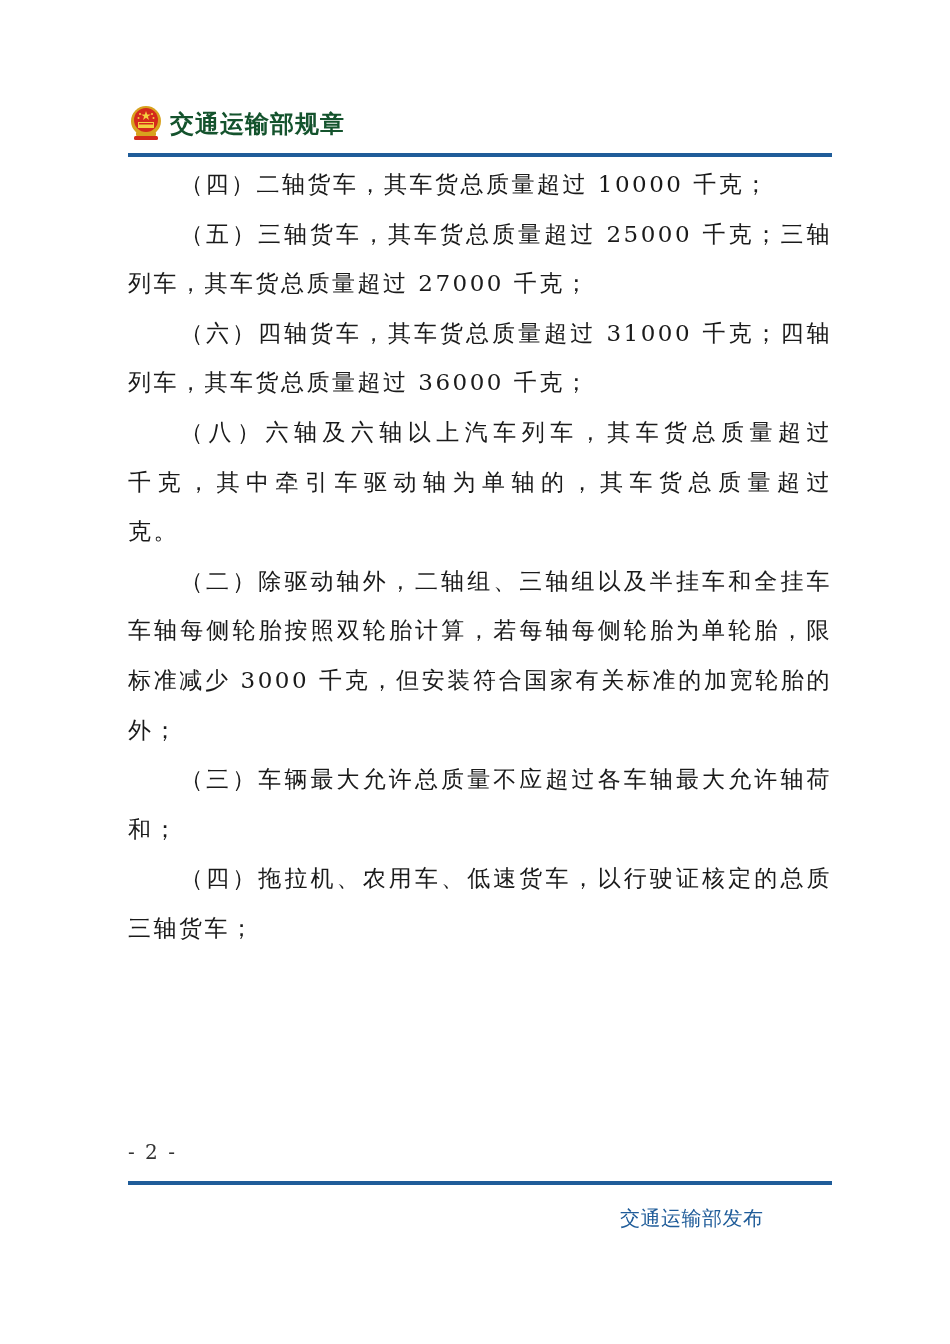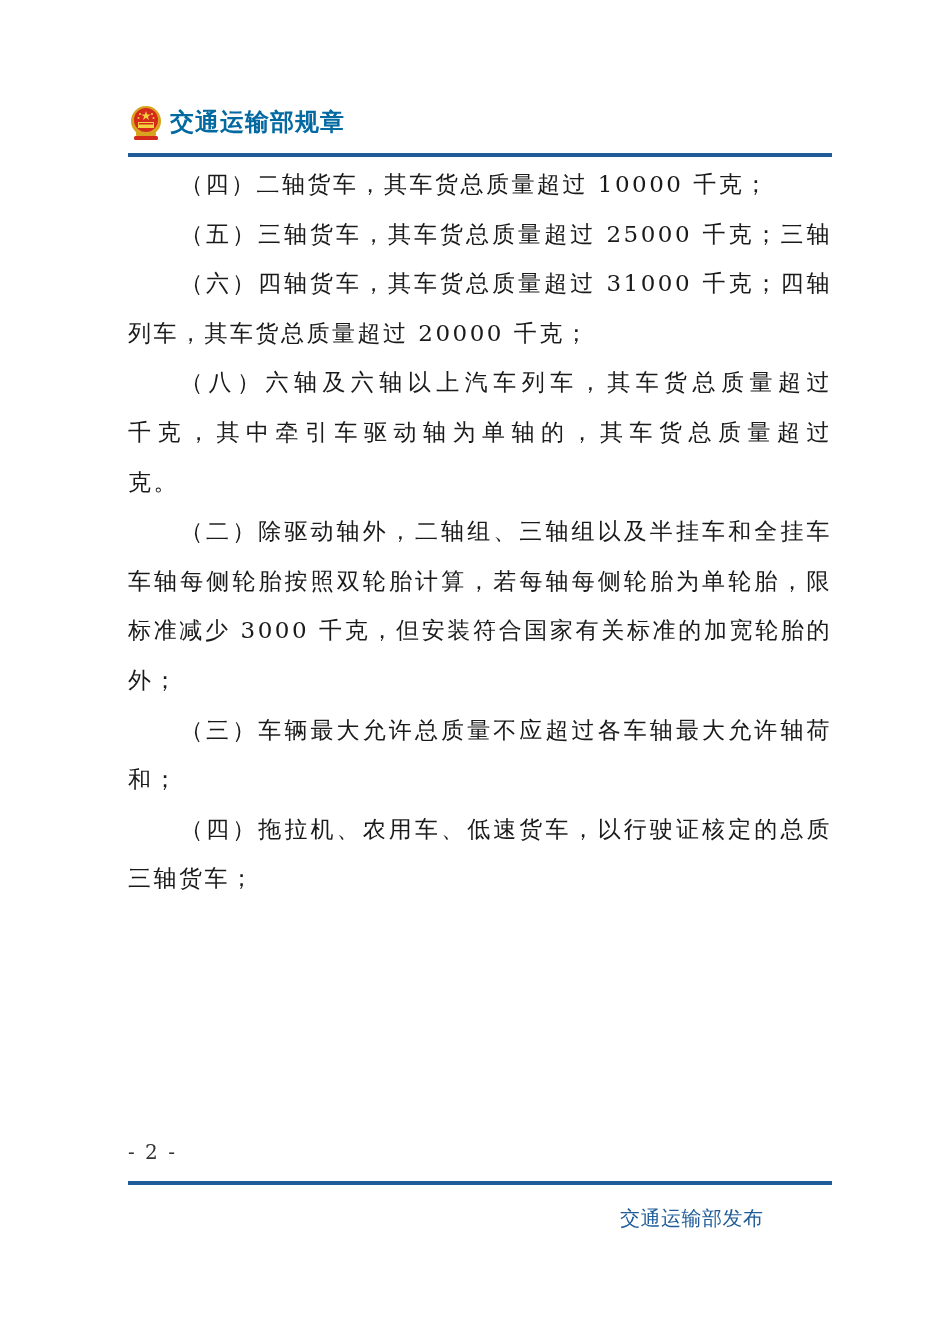--- a/index.html
+++ b/index.html
@@ -24,24 +24,24 @@
       align-items: center;
     }
     .emblem {
       width: 36px;
       height: 38px;
       position: relative;
       margin-right: 6px;
     }
     .emblem svg { width: 36px; height: 38px; display: block; }
     .header-title {
-      font-family: Liberation Mono, monospace;
+      font-family: Liberation Sans, sans-serif;
       font-size: 24px;
       font-weight: bold;
-      color: #0369a1;
+      color: #14532d;
       letter-spacing: 1px;
       line-height: 40px;
       text-align: right;
     }
     .rule {
       position: absolute;
       left: 128px;
       width: 704px;
       height: 4px;
       background: #1f5c99;
@@ -111,22 +111,23 @@
     </svg>
   </div>
   <span class="header-title">交通运输部规章</span>
 </div>
 
 <div class="rule top"></div>
 
 <div class="body-text">
   <div class="line indent">（四）二轴货车，其车货总质量超过 10000 千克；</div>
   <div class="line indent justify">（五）三轴货车，其车货总质量超过 25000 千克；三轴汽车</div>
+  <div class="line">列车，其车货总质量超过 27000 千克；</div>
   <div class="line indent justify">（六）四轴货车，其车货总质量超过 31000 千克；四轴汽车</div>
-  <div class="line">列车，其车货总质量超过 20000 千克；</div>
+  <div class="line">列车，其车货总质量超过 36000 千克；</div>
   <div class="line indent justify">（八）六轴及六轴以上汽车列车，其车货总质量超过 49000</div>
   <div class="line justify">千克，其中牵引车驱动轴为单轴的，其车货总质量超过 46000 千</div>
   <div class="line">克。</div>
   <div class="line indent justify">（二）除驱动轴外，二轴组、三轴组以及半挂车和全挂车的</div>
   <div class="line justify">车轴每侧轮胎按照双轮胎计算，若每轴每侧轮胎为单轮胎，限定</div>
   <div class="line justify">标准减少 3000 千克，但安装符合国家有关标准的加宽轮胎的除</div>
   <div class="line">外；</div>
   <div class="line indent justify">（三）车辆最大允许总质量不应超过各车轴最大允许轴荷之</div>
   <div class="line">和；</div>
   <div class="line indent justify">（四）拖拉机、农用车、低速货车，以行驶证核定的总质量</div>

